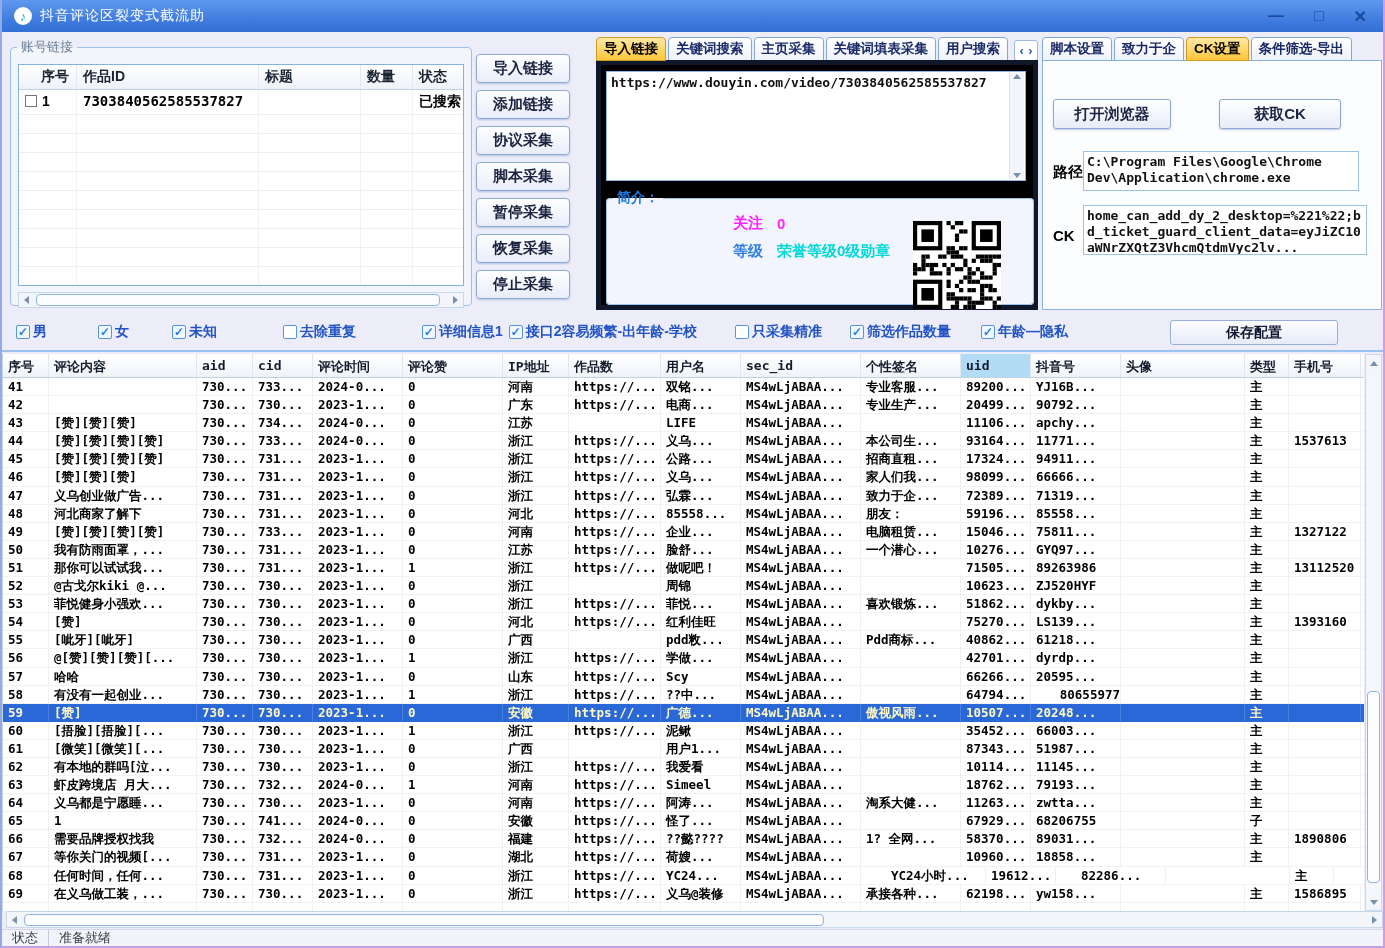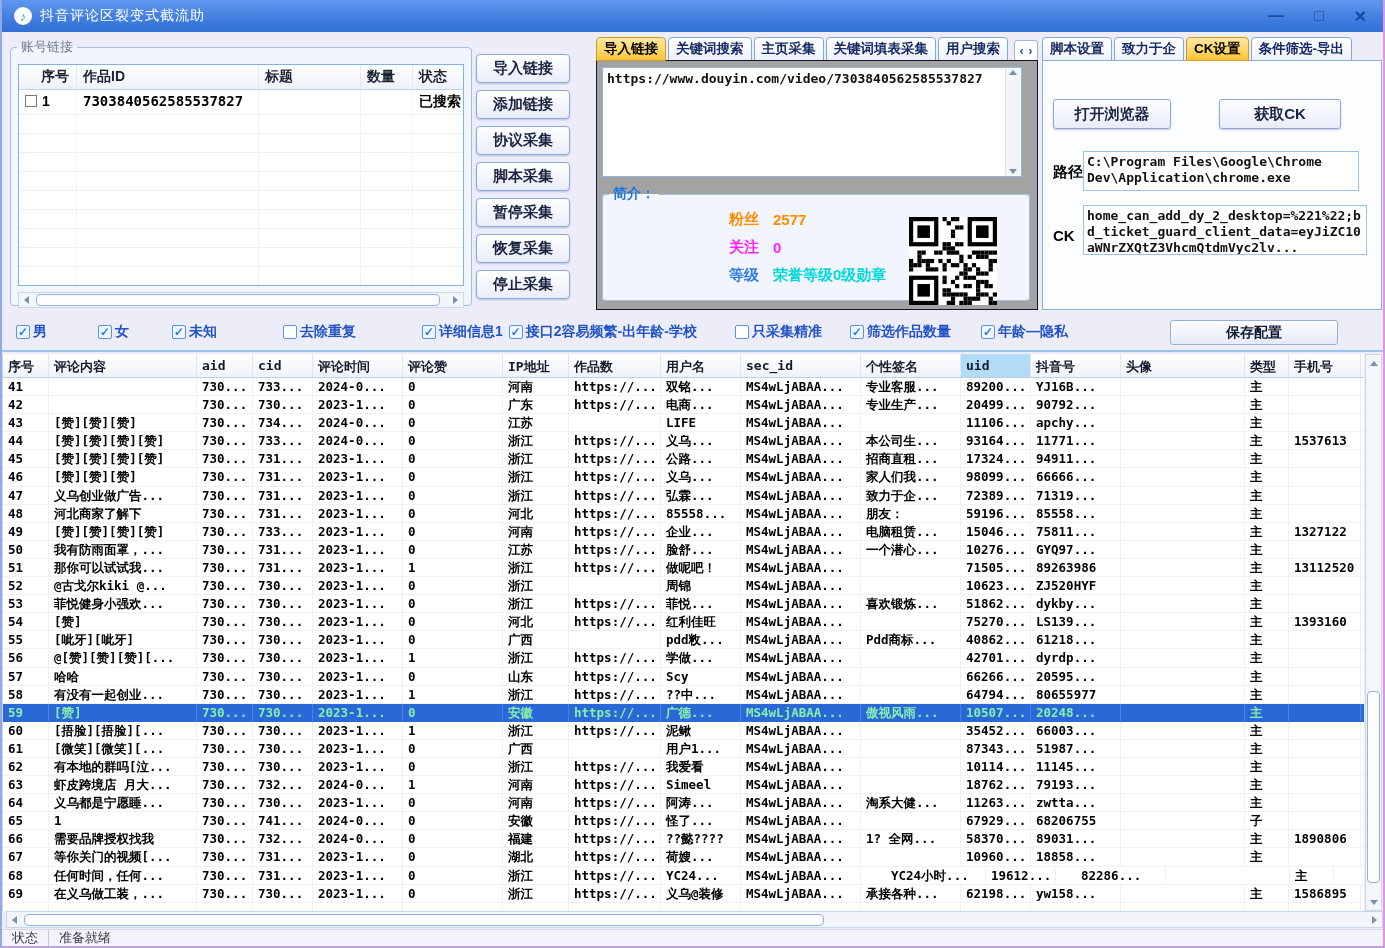--- a/index.html
+++ b/index.html
@@ -31,21 +31,21 @@
 
 #btnCol{position:absolute;left:474px;top:54px;width:94px;display:flex;flex-direction:column;gap:7px}
 .cbtn{height:29px;border:1px solid #8fa9d6;border-radius:4px;background:linear-gradient(180deg,#ffffff,#e9edf9);box-shadow:0 1px 2px rgba(80,110,180,.35);font-family:inherit;font-size:15px;font-weight:bold;color:#1a2340;cursor:pointer}
 
 .tabs{display:flex;align-items:flex-end;height:25px}
 .tab{height:24px;padding:0 7px;display:flex;align-items:center;font-size:13.5px;font-weight:bold;color:#1a2a66;background:linear-gradient(180deg,#ffffff,#eef2fa);border:1px solid #7fa9da;border-radius:4px 4px 0 0;margin-right:2px;position:relative;z-index:1;white-space:nowrap;cursor:pointer}
 .tab.active{background:linear-gradient(180deg,#ffe9a2,#fdc53a);border-color:#d09a28;color:#000;z-index:3}
 .tabnav{margin-left:4px;height:21px;width:42px;border:1px solid #9ab8e0;border-radius:3px;background:#fff;display:flex;align-items:center;justify-content:space-evenly}
 
 #midpanel{position:absolute;left:594px;top:36px;width:442px;height:274px}
-#midpage{position:absolute;left:0;top:24px;right:0;bottom:0;border:1px solid #0f172a;background:#a3a3a3;z-index:2}
+#midpage{position:absolute;left:0;top:24px;right:0;bottom:0;border:5px solid #0f172a;background:#000000;z-index:2}
 #urlbox{position:absolute;left:5px;top:6px;width:420px;height:110px;background:#fff;border:1px solid #8fb6e2}
 #urltext{position:absolute;left:4px;top:3px;right:18px;font-family:"DejaVu Sans Mono",monospace;font-size:13px;font-weight:bold;color:#111;word-break:break-all}
 .vscroll-mini{position:absolute;right:1px;top:1px;bottom:1px;width:15px;background:#f2f6fb;border-left:1px solid #d4e0ee;display:flex;flex-direction:column;justify-content:space-between;align-items:center;padding:1px 0}
 #profile{position:absolute;left:5px;top:124px;width:428px;height:116px;background:#f2f5fd}
 #profile legend{color:#1d79e2;font-weight:bold;font-size:14px}
 .prow{display:flex;margin:4px 0 0 126px;height:24px;align-items:center}
 .plab{font-size:15px;font-weight:bold;margin-right:14px;white-space:nowrap}
 .pval{font-size:15px;font-weight:bold;white-space:nowrap}
 #qr{position:absolute;right:32px;top:14px;width:88px;height:88px}
 
@@ -73,21 +73,21 @@
 .filter:nth-child(7){margin-right:28px}.filter:nth-child(8){margin-right:30px}
 #saveBtn{position:absolute;left:1168px;top:4px;width:168px;height:25px;border:1px solid #98b0d8;border-radius:3px;background:linear-gradient(180deg,#fdfdff,#e6ebf8);font-family:inherit;font-size:14px;font-weight:bold;color:#101830;cursor:pointer}
 
 #maintable{position:absolute;left:0;top:354px;width:1362px;height:557px;background:#fff;border-left:1px solid #c8d6e8;overflow:hidden;font-family:"DejaVu Sans Mono","Liberation Sans",sans-serif}
 #thead{display:flex;height:24px;background:linear-gradient(180deg,#ffffff,#eff3f8);border-bottom:1px solid #c2d0e0}
 .hcell{flex:none;font-weight:bold;font-size:13px;color:#141c2c;padding:4px 0 0 5px;border-right:1px solid #e0e7f0;overflow:hidden;white-space:nowrap}
 .hcell.hl{background:#b2dcf6}
 .trow{display:flex;height:18.1px;border-bottom:1px solid #f2f2f2}
 .tcell{flex:none;font-weight:bold;font-size:12.5px;color:#000;padding:1px 0 0 5px;border-right:1px solid #f0f0f0;overflow:hidden;white-space:nowrap}
 .trow.sel{background:#2a68d8;border-color:#2a68d8}
-.trow.sel .tcell{color:#86efac;border-right-color:#4a80e0}
+.trow.sel .tcell{color:#fef9c3;border-right-color:#4a80e0}
 
 #vscroll{position:absolute;left:1363px;top:354px;width:17px;height:557px;background:#f3f7fb;border:1px solid #c6d8ec;display:block}
 #vscroll .sbtn{width:15px}
 #vsUp{position:absolute;top:1px;left:0}
 #vsDown{position:absolute;bottom:1px;left:0}
 #vsThumb{position:absolute;left:1px;top:336px;width:13px;height:192px}
 #bhscroll{position:absolute;left:4px;top:911px;width:1377px;height:17px;background:#f2f6fb;border:1px solid #c6d8ec;display:flex;align-items:center}
 #bhThumb{margin-left:2px;width:800px}
 #bhRight{margin-left:auto}
 
@@ -236,24 +236,20 @@
       <div id="urlbox">
         <div id="urltext">https://www.douyin.com/video/7303840562585537827</div>
         <div class="vscroll-mini">
           <i class="tri up"></i>
           <i class="tri down"></i>
         </div>
       </div>
       <fieldset id="profile">
         <legend>简介：</legend>
         <div id="profileRows">
-            <div class="prow">
-              <span class="plab" style="color: rgb(255, 140, 0);">粉丝</span>
-              <span class="pval" style="color: rgb(255, 140, 0);">2577</span>
-            </div>
             <div class="prow">
               <span class="plab" style="color: rgb(255, 34, 255);">关注</span>
               <span class="pval" style="color: rgb(255, 34, 255);">0</span>
             </div>
             <div class="prow">
               <span class="plab" style="color: rgb(47, 125, 224);">等级</span>
               <span class="pval" style="color: rgb(0, 216, 216);">荣誉等级0级勋章</span>
             </div>
           </div>
         <svg id="qr" viewBox="0 0 84 84">
@@ -773,21 +769,21 @@
           <div class="tcell" style="width: 56px;">730...</div>
           <div class="tcell" style="width: 60px;">730...</div>
           <div class="tcell" style="width: 90px;">2023-1...</div>
           <div class="tcell" style="width: 100px;">1</div>
           <div class="tcell" style="width: 66px;">浙江</div>
           <div class="tcell" style="width: 92px;">https://...</div>
           <div class="tcell" style="width: 80px;">??中...</div>
           <div class="tcell" style="width: 120px;">MS4wLjABAA...</div>
           <div class="tcell" style="width: 100px;"></div>
           <div class="tcell" style="width: 70px;">64794...</div>
-          <div class="tcell" style="width: 90px;">80655977</div>
+          <div class="tcell" style="width: 90px; text-align: right;">80655977</div>
           <div class="tcell" style="width: 124px;"></div>
           <div class="tcell" style="width: 44px;">主</div>
           <div class="tcell" style="width: 72px;"></div>
         </div>
         <div class="trow sel">
           <div class="tcell" style="width: 46px;">59</div>
           <div class="tcell" style="width: 148px;">[赞]</div>
           <div class="tcell" style="width: 56px;">730...</div>
           <div class="tcell" style="width: 60px;">730...</div>
           <div class="tcell" style="width: 90px;">2023-1...</div>

